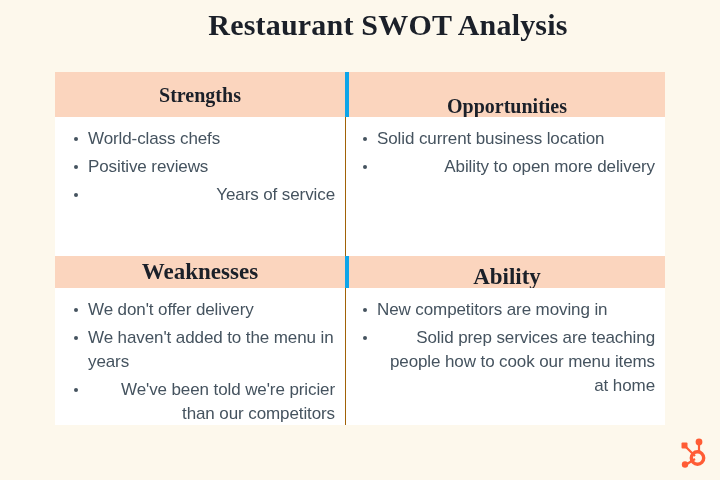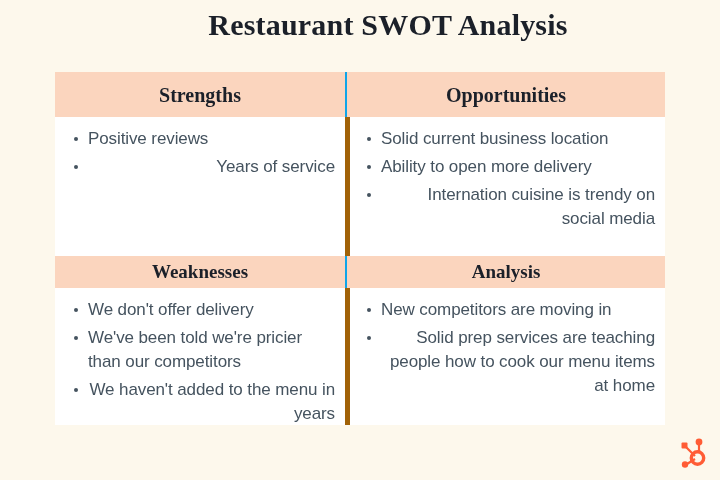--- a/index.html
+++ b/index.html
@@ -59,34 +59,35 @@
     align-items: center;
     justify-content: center;
     font-family: "Liberation Serif", "DejaVu Serif", serif;
     font-weight: bold;
     font-size: 20px;
     line-height: 22px;
     color: #1B2029;
     box-sizing: border-box;
   }
   .quad-header.col-right {
-    border-left: 2px solid #0ea5e9;
+    border-left: 4px solid #0ea5e9;
+    align-items: flex-end;
   }
   .quad-header.row-bottom {
-    font-size: 19px;
+    font-size: 23px;
   }
 
   .quad-body {
     background: #FFFFFF;
     box-sizing: border-box;
     padding: 10px 10px 6px 10px;
     overflow: hidden;
   }
   .quad-body.col-right {
-    border-left: 5px solid #a16207;
+    border-left: 1px solid #a16207;
     padding-left: 12px;
   }
 
   .bullet-list {
     margin: 0;
     padding: 0;
     list-style: none;
   }
   .bullet-list li {
     position: relative;
@@ -141,46 +142,46 @@
     <div class="quad-header col-left">
       <span>Strengths</span>
     </div>
 
     <div class="quad-header col-right">
       <span>Opportunities</span>
     </div>
 
     <div class="quad-body col-left">
       <ul class="bullet-list">
+        <li>World-class chefs</li>
         <li>Positive reviews</li>
         <li>Years of service</li>
       </ul>
     </div>
 
     <div class="quad-body col-right">
       <ul class="bullet-list">
         <li>Solid current business location</li>
         <li>Ability to open more delivery</li>
-        <li>Internation cuisine is trendy on social media</li>
       </ul>
     </div>
 
     <div class="quad-header col-left row-bottom">
       <span>Weaknesses</span>
     </div>
 
     <div class="quad-header col-right row-bottom">
-      <span>Analysis</span>
+      <span>Ability</span>
     </div>
 
     <div class="quad-body col-left">
       <ul class="bullet-list">
         <li>We don't offer delivery</li>
+        <li>We haven't added to the menu in years</li>
         <li>We've been told we're pricier than our competitors</li>
-        <li>We haven't added to the menu in years</li>
       </ul>
     </div>
 
     <div class="quad-body col-right">
       <ul class="bullet-list">
         <li>New competitors are moving in</li>
         <li>Solid prep services are teaching people how to cook our menu items at home</li>
       </ul>
     </div>
 

